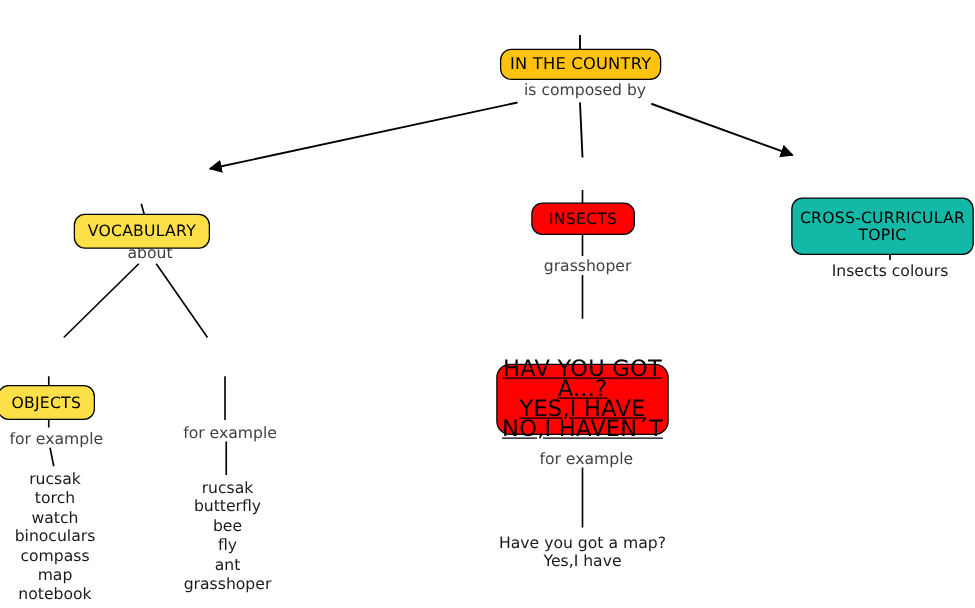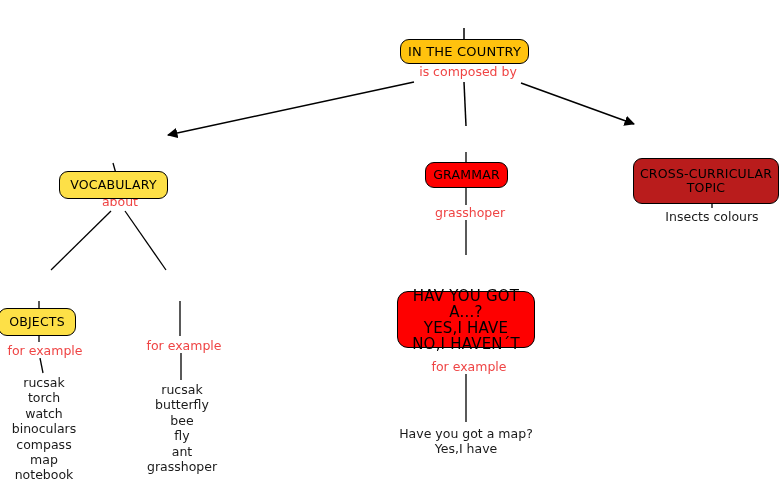--- a/index.html
+++ b/index.html
@@ -46,32 +46,33 @@
     background: #ffc20e;
     font-size: 13px;
   }
   .node.cyan {
     background: #fde047;
   }
   .node.red {
     background: #fe0000;
   }
   .node.green {
-    background: #b91c1c;
+    background: #14b8a6;
   }
   .node.detail {
-    font-size: 15px;
+    font-size: 18px;
     line-height: 16px;
     border-radius: 11px;
+    text-decoration: underline;
   }
   .label {
     position: absolute;
     font-size: 12.5px;
     line-height: 15px;
-    color: #ef4444;
+    color: #404040;
     text-align: center;
     white-space: pre-line;
     background: #ffffff;
     padding: 0 3px;
     z-index: 2;
   }
   .leaf-list {
     position: absolute;
     font-size: 12.5px;
     line-height: 15.4px;
@@ -120,21 +121,21 @@
 
     <line x1="712" y1="168" x2="712" y2="208" stroke="#000000" stroke-width="1.3"></line>
   </svg>
 
   <div class="node root" style="left:400px; top:3px; width:129px; height:25px;">IN THE COUNTRY</div>
 
   <div class="label" style="left:408px; top:64px; width:114px;">is composed by</div>
 
   <div class="node cyan" style="left:59px; top:135px; width:109px; height:28px;">VOCABULARY</div>
 
-  <div class="node red" style="left:425px; top:126px; width:83px; height:26px;">GRAMMAR</div>
+  <div class="node red" style="left:425px; top:126px; width:83px; height:26px;">INSECTS</div>
 
   <div class="node green" style="left:633px; top:122px; width:146px; height:46px;">CROSS-CURRICULAR
 TOPIC</div>
 
   <div class="label" style="left:93px; top:194px; width:48px;">about</div>
 
   <div class="label" style="left:432px; top:205px; width:70px;">grasshoper</div>
 
   <div class="leaf-list" style="left:642px; top:209px; width:140px;">Insects colours</div>
 

